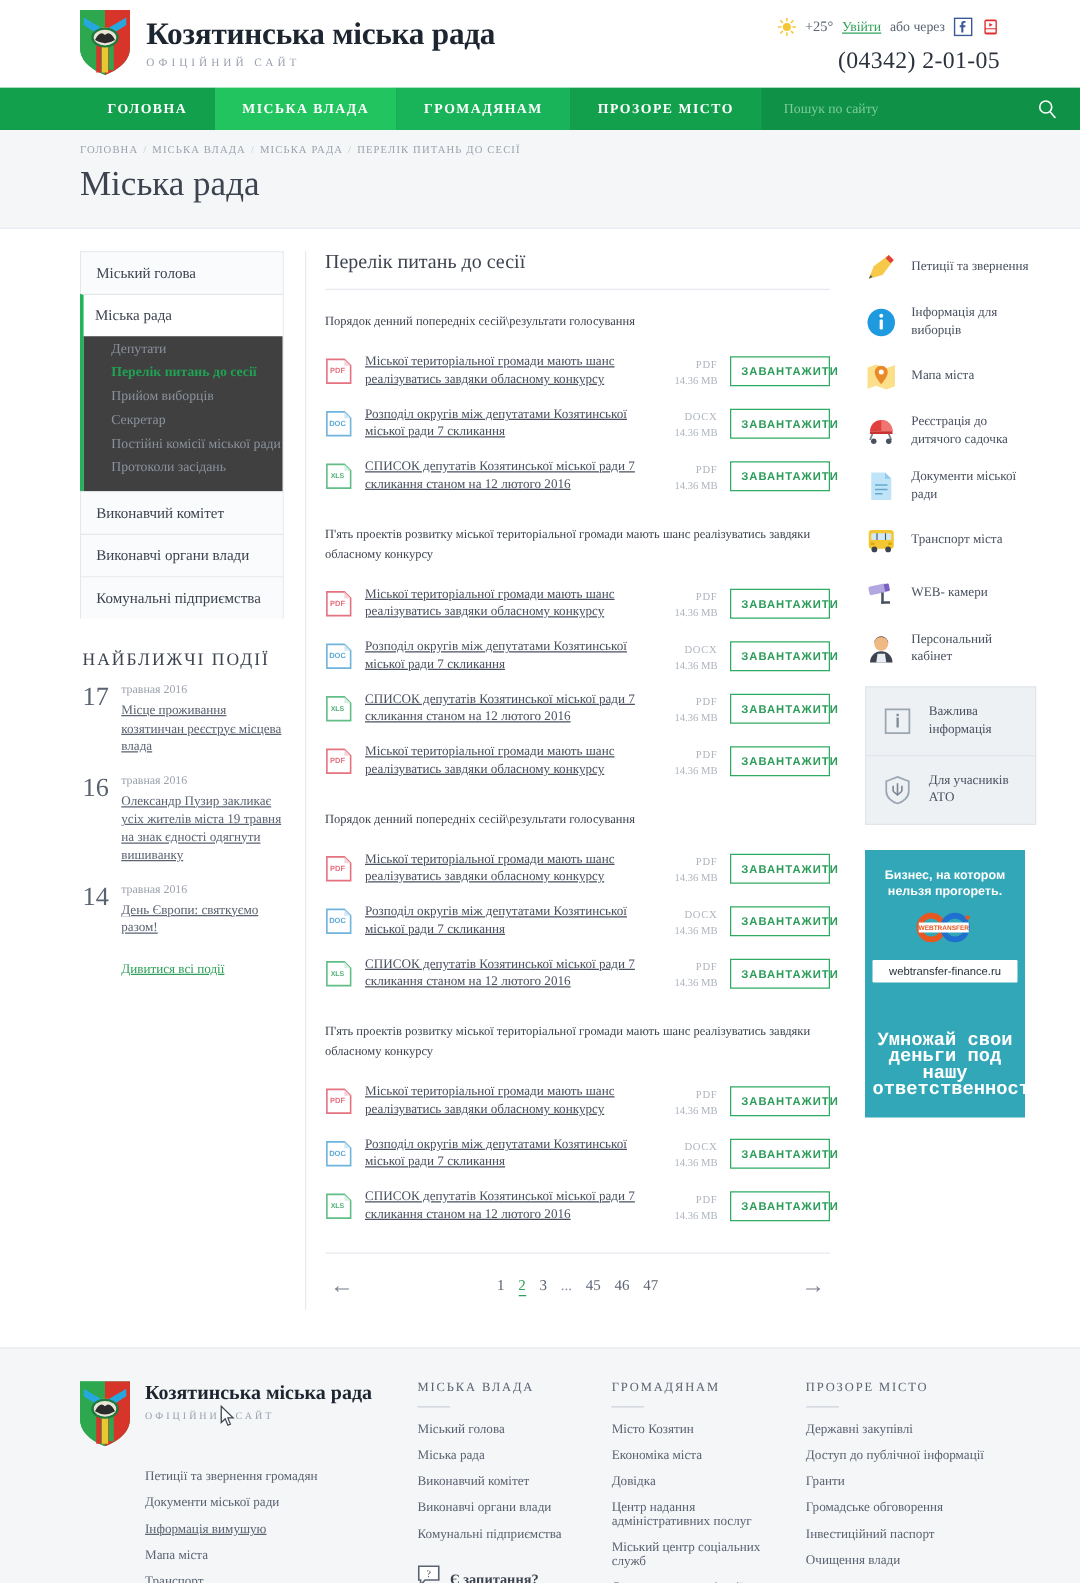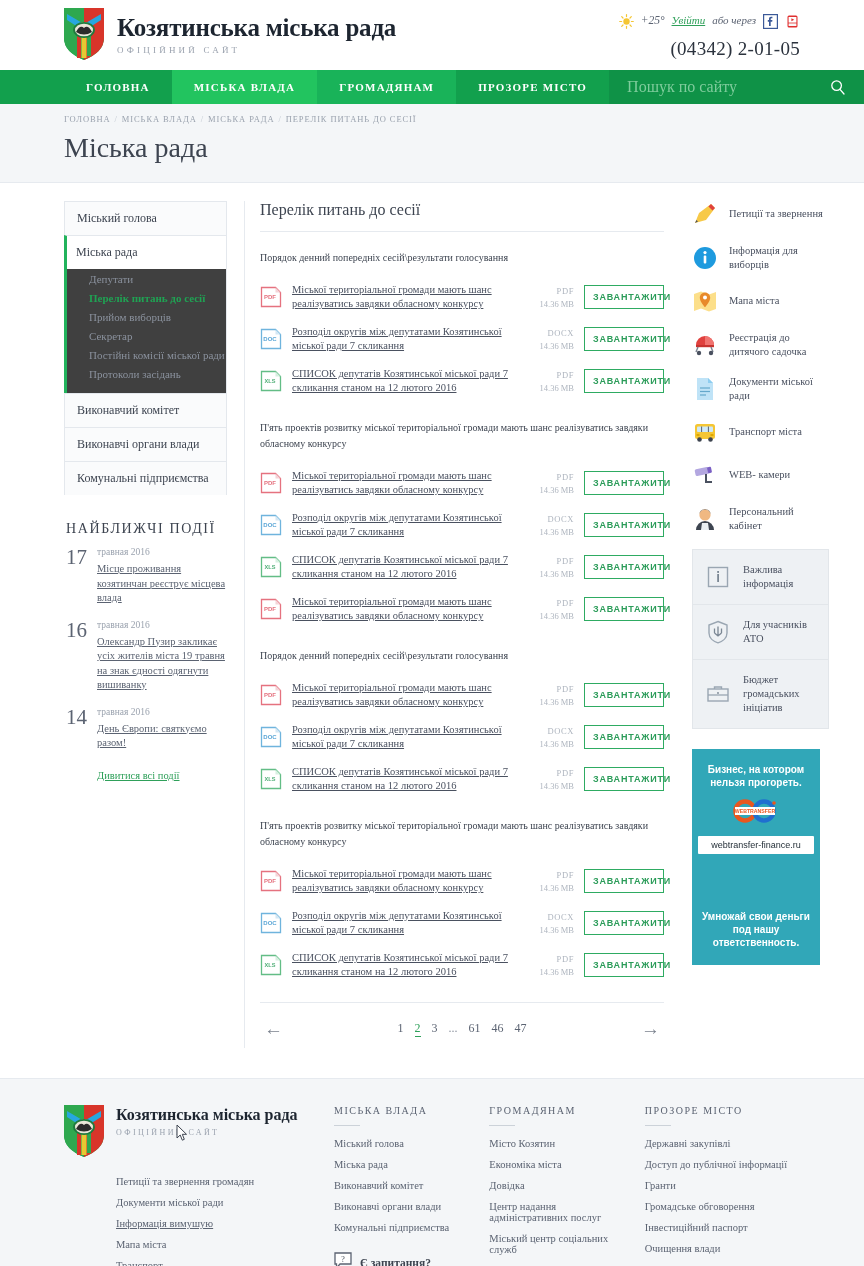--- a/index.html
+++ b/index.html
@@ -18,21 +18,21 @@
   .crest svg { display: block; }
   .brand-text .brand-title {
     font-size: 25px; font-weight: bold; color: #1d2530; letter-spacing: -0.2px;
     line-height: 30px; font-family: "Liberation Serif", serif;
   }
   .brand-text .brand-sub {
     font-size: 9px; color: #9aa2ae; letter-spacing: 3.2px; margin-top: 2px;
     font-family: "Liberation Serif", serif;
   }
   .header-right { position: absolute; right: 64px; top: 14px; text-align: right; }
-  .hr-top { display: flex; align-items: flex-start; gap: 7px; justify-content: flex-end; font-size: 11px; font-style: italic; }
+  .hr-top { display: flex; align-items: center; gap: 7px; justify-content: flex-end; font-size: 11px; }
   .sun-icon { width: 15px; height: 15px; display: inline-block; }
   .temp { color: #5b6372; font-size: 11.5px; font-family: "Liberation Serif", serif; }
   .login-link { color: #2fa05a; text-decoration: underline; font-size: 11px; }
   .or-text { color: #5b6372; font-size: 11px; }
   .soc { width: 15px; height: 15px; display: inline-block; vertical-align: middle; }
   .phone { font-size: 19px; color: #2b323d; margin-top: 9px; letter-spacing: 0.3px; }
 
   
   .nav { height: 34px; background: #16a34a; display: flex; align-items: stretch; }
   .nav-pad-l { width: 64px; background: #12a04d; }
@@ -43,21 +43,21 @@
     font-family: "Liberation Serif", serif;
   }
   .nav-item.alt { background: #19b359; }
   .nav-item.active { background: #22c45f; }
   .nav-search {
     flex: 1; background: #0f9247; display: flex; align-items: center;
     padding-left: 18px; padding-right: 18px; justify-content: space-between;
   }
   .nav-search input {
     background: transparent; border: none; outline: none; color: #8fd9ac;
-    font-size: 16px; width: 130px; font-family: "Liberation Serif", serif;
+    font-size: 11px; width: 130px; font-family: "Liberation Serif", serif;
   }
   .nav-search input::placeholder { color: #7fcc9c; }
   .search-ico { width: 16px; height: 16px; }
 
   
   .crumb-wrap { background: #f4f6f8; padding: 10px 64px 18px 64px; border-bottom: 1px solid #e6eaef; }
   .crumbs { font-size: 8.5px; letter-spacing: 0.9px; color: #9aa2ae; text-transform: uppercase; }
   .crumbs a { color: #9aa2ae; text-decoration: none; }
   .crumbs .sep { margin: 0 4px; color: #c3c9d2; }
   .page-title { font-size: 28px; color: #3d4450; margin-top: 8px; font-weight: normal; }
@@ -124,21 +124,21 @@
   .info-ico { width: 26px; height: 26px; flex: 0 0 26px; }
   .info-label { font-size: 10.5px; color: #4a5160; line-height: 14px; }
 
   .ad { margin-top: 20px; width: 128px; background: #31a7b8; text-align: center; padding: 14px 6px 16px 6px; cursor: pointer; }
   .ad-l1 { color: #fff; font-size: 10px; font-weight: bold; line-height: 13px; font-family: "Liberation Sans", sans-serif; }
   .ad-logo { margin: 9px 0 8px 0; }
   .ad-url {
     background: #fff; color: #1f2a33; font-size: 9px; padding: 4px 3px;
     font-family: "Liberation Sans", sans-serif; border-radius: 1px;
   }
-  .ad-l2 { color: #fff; font-size: 10px; font-weight: bold; line-height: 13px; margin-top: 56px; font-family: Liberation Sans, sans-serif; }
+  .ad-l2 { color: #fff; font-size: 15px; font-weight: bold; line-height: 13px; margin-top: 40px; font-family: Liberation Mono, monospace; }
 
   
   .footer { background: #f4f6f8; border-top: 1px solid #e6eaef; margin-top: 30px; padding: 26px 64px 12px 64px; display: flex; }
   .f-col-brand { width: 270px; flex: 0 0 270px; }
   .f-brand-row { display: flex; gap: 12px; }
   .f-crest { width: 40px; height: 52px; }
   .f-bt { font-size: 16px; font-weight: bold; color: #1d2530; line-height: 20px; }
   .f-bs { font-size: 8px; color: #9aa2ae; letter-spacing: 2.4px; margin-top: 3px; }
   .f-links { margin-top: 14px; margin-left: 52px; }
   .f-links li, .f-col li { list-style: none; font-size: 10.5px; color: #5b6372; padding: 5px 0; cursor: pointer; }
@@ -523,21 +523,21 @@
         </div>
       </div>
 
       <div class="pager">
         <span class="pg-arrow">←</span>
         <div class="pg-nums">
           <span>1</span>
           <span class="cur">2</span>
           <span>3</span>
           <span class="dots">...</span>
-          <span>61</span>
+          <span>45</span>
           <span>46</span>
           <span>47</span>
         </div>
         <span class="pg-arrow">→</span>
       </div>
     </div>
 
     <div class="col-right">
 
       <div class="svc">
@@ -657,31 +657,20 @@
           <span class="info-label">Важлива інформація</span>
         </div>
         <div class="info-item">
           <span class="info-ico">
             <svg width="26" height="26" viewBox="0 0 26 26">
                 <path d="M13 2.5 L22 6 v8 c0 5-4.5 8.5-9 9.8C8.5 22.5 4 19 4 14V6z" fill="none" stroke="#9aa6b2" stroke-width="1.4"></path>
                 <path d="M13 7.5v9M9.5 9.5v4.5M16.5 9.5v4.5M9.5 14l3.5 3 3.5-3" stroke="#7b8794" stroke-width="1.3" fill="none"></path>
               </svg>
           </span>
           <span class="info-label">Для учасників АТО</span>
-        </div>
-        <div class="info-item">
-          <span class="info-ico">
-            <svg width="26" height="26" viewBox="0 0 26 26">
-                <rect x="3" y="8" width="20" height="12" fill="none" stroke="#9aa6b2" stroke-width="1.4"></rect>
-                <path d="M9.5 8V6h7v2" fill="none" stroke="#9aa6b2" stroke-width="1.4"></path>
-                <line x1="3" y1="14" x2="23" y2="14" stroke="#9aa6b2" stroke-width="1.3"></line>
-                <circle cx="13" cy="12" r="0.9" fill="#7b8794"></circle>
-              </svg>
-          </span>
-          <span class="info-label">Бюджет громадських ініціатив</span>
         </div>
       </div>
 
       <div class="ad">
         <div class="ad-l1">Бизнес, на котором нельзя прогореть.</div>
         <div class="ad-logo">
           <svg width="74" height="26" viewBox="0 0 74 26">
             <circle cx="26" cy="13" r="9.5" fill="none" stroke="#e8571f" stroke-width="4.5"></circle>
             <circle cx="45" cy="13" r="9.5" fill="none" stroke="#1f6fd0" stroke-width="4.5"></circle>
             <rect x="16" y="9" width="40" height="8" fill="#ffffff"></rect>

